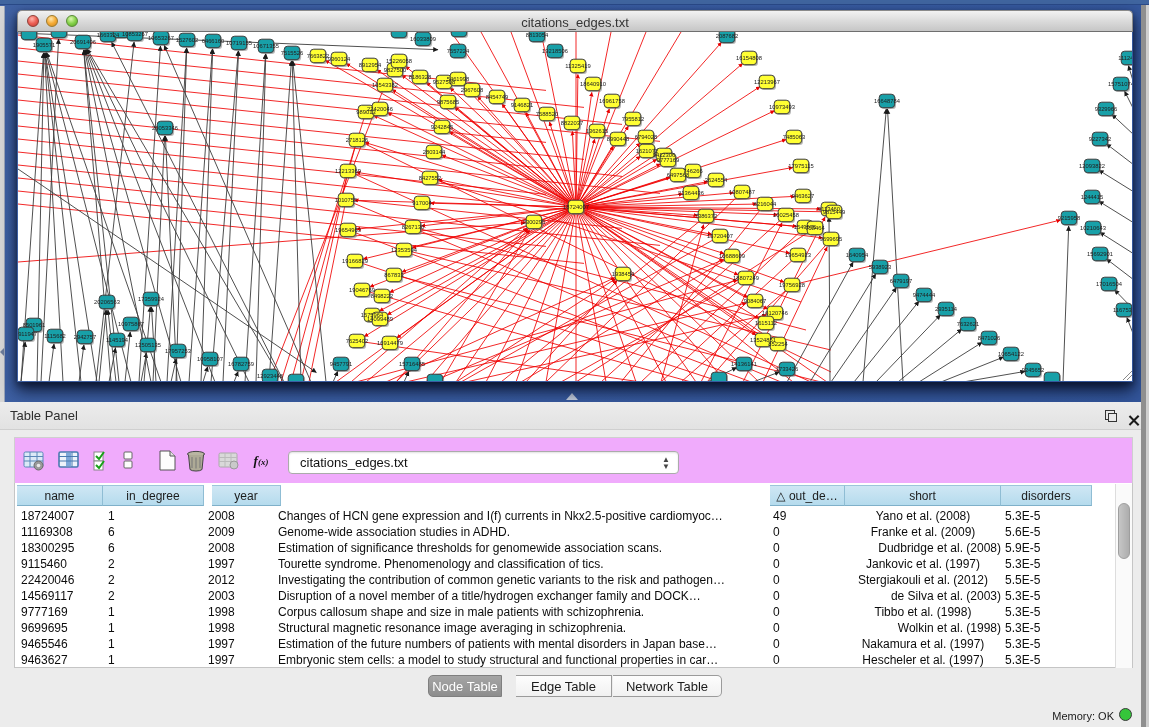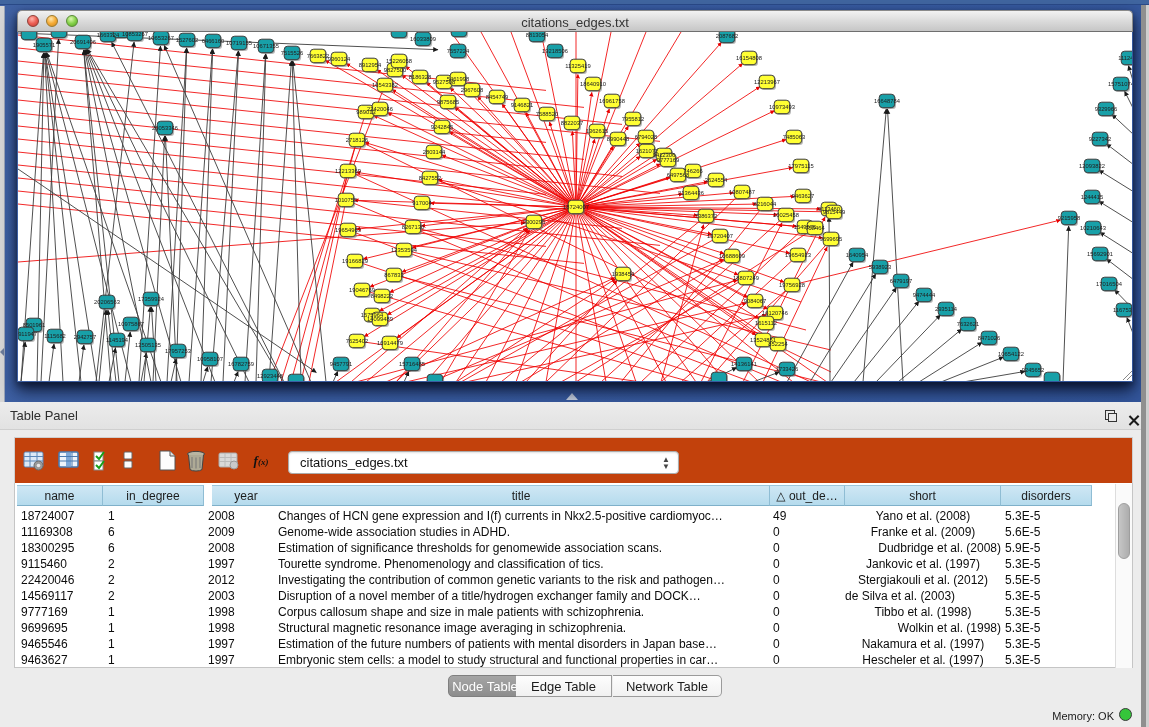--- a/index.html
+++ b/index.html
@@ -16,32 +16,32 @@
 #tlo{left:28px;background:radial-gradient(circle at 4px 3px,#ffe7ad,#f5ab36 50%,#cd861f);border:1px solid #9d7a2c}
 #tlg{left:48px;background:radial-gradient(circle at 4px 3px,#dcf7b0,#86d24a 50%,#56a226);border:1px solid #5a8a37}
 #canvas{position:absolute;left:1px;top:22px;width:1114px;height:349px;background:#fff;overflow:hidden}
 #grip{position:absolute;left:566px;top:393px;width:0;height:0;border-left:6px solid transparent;border-right:6px solid transparent;border-bottom:7px solid #c9d2e2}
 #panel{position:absolute;left:0;top:402px;width:1141px;height:325px;background:#ececec}
 #phead{position:absolute;left:0;top:0;width:100%;height:28px;background:linear-gradient(#ececec,#e2e2e2);border-bottom:1px solid #cfcfcf}
 #phead span{position:absolute;left:10px;top:6px;font-size:13px;color:#2e2e2e}
 #pfloat{position:absolute;left:1105px;top:8px;width:10px;height:10px;border:1px solid #333}
 #pfloat:after{content:"";position:absolute;left:2px;top:2px;width:7px;height:7px;border:1px solid #333;background:#e8e8e8}
 #pclose{position:absolute;left:1128px;top:13px;width:11px;height:11px} #pclose:before,#pclose:after{content:"";position:absolute;left:5px;top:-1px;width:2.4px;height:13px;background:#1a1a1a} #pclose:before{transform:rotate(45deg)} #pclose:after{transform:rotate(-45deg)}
-#toolbar{position:absolute;left:14px;top:437px;width:1119px;height:46px;background:#c2410c;border:1px solid #cfcfcf;border-bottom:none}
+#toolbar{position:absolute;left:14px;top:437px;width:1119px;height:46px;background:#f0abfc;border:1px solid #cfcfcf;border-bottom:none}
 #combo{position:absolute;left:273px;top:13px;width:391px;height:23px;background:#fff;border:1px solid #ababab;border-radius:4px;box-shadow:inset 0 1px 2px rgba(0,0,0,.12)}
 #combo span{position:absolute;left:11px;top:3px;font-size:13px;color:#111}
 #spin{position:absolute;right:8px;top:4px;font-size:8px;color:#444;line-height:7px;text-align:center}
 #tblwrap{position:absolute;left:14px;top:437px;width:1119px;height:231px;background:#fff;border:1px solid #c5c5c5}
 .th{position:absolute;top:485px;height:21px;background:linear-gradient(#cfe7f4,#b5dbed);border-right:1px solid #8fbdd4;border-top:1px solid #9cc6da;border-bottom:1px solid #7fb0c9;font-size:12px;color:#1c1c1c;text-align:center;line-height:21px}
 .trow{position:absolute;height:16px;font-size:12px;color:#0c0c0c;white-space:nowrap}
 .trow span{position:absolute;top:0;line-height:16px}
 #vscroll{position:absolute;left:1115px;top:484px;width:17px;height:184px;background:#fafafa;border-left:1px solid #ddd}
 #vthumb{position:absolute;left:2px;top:19px;width:12px;height:56px;border-radius:6px;background:linear-gradient(90deg,#c6c6c6,#adadad);border:1px solid #9e9e9e}
 .seg{position:absolute;top:675px;height:22px;font-size:13px;line-height:21px;text-align:center;border:1px solid #9b9b9b;color:#1c1c1c;background:linear-gradient(#fdfdfd,#f1f1f1)}
-#seg1{left:448px;width:74px;border-radius:5px 0 0 5px;background:linear-gradient(#a5a5a5,#8d8d8d);color:#fff;border-color:#7f7f7f}
+#seg1{left:428px;width:74px;border-radius:5px 0 0 5px;background:linear-gradient(#a5a5a5,#8d8d8d);color:#fff;border-color:#7f7f7f}
 #seg2{left:516px;width:96px;border-left:none}
 #seg3{left:613px;width:109px;border-radius:0 5px 5px 0;border-left:none}
 #mem{position:absolute;left:1024px;top:710px;width:90px;text-align:right;white-space:nowrap;font-size:11px;color:#1a1a1a}
 #memdot{position:absolute;left:1119px;top:708px;width:13px;height:13px;border-radius:50%;background:#35c53a;border:1.5px solid #3a3a3a}
 #rstrip1{position:absolute;left:1141px;top:5px;width:5px;height:722px;background:#8f8f8f}
 #rstrip2{position:absolute;left:1146px;top:5px;width:3px;height:722px;background:#cfcfcf}
 </style></head>
 <body>
 <div id="app">
 <div id="desk"></div>
@@ -757,21 +757,20 @@
 </g>
       </svg>
   <div id="combo">
         <span>citations_edges.txt</span>
         <div id="spin">▲<br>▼</div>
       </div>
 </div>
 <div class="th" style="left:17px;width:86px">name</div>
 <div class="th" style="left:103px;width:101px">in_degree</div>
 <div class="th" style="left:212px;width:69px">year</div>
-<div class="th" style="left:273px;width:497px">title</div>
 <div class="th" style="left:770px;width:75px">△ out_de…</div>
 <div class="th" style="left:845px;width:156px">short</div>
 <div class="th" style="left:1001px;width:91px">disorders</div>
 <div class="trow" style="top:508px">
 <span style="left:21px">18724007</span>
       <span style="left:108px">1</span>
       <span style="left:208px">2008</span>
 <span style="left:278px">Changes of HCN gene expression and I(f) currents in Nkx2.5-positive cardiomyoc…</span>
       <span style="left:773px">49</span>
 <span style="left:845px;width:156px;text-align:center">Yano et al. (2008)</span>
@@ -812,21 +811,21 @@
       <span style="left:773px">0</span>
 <span style="left:845px;width:156px;text-align:center">Stergiakouli et al. (2012)</span>
       <span style="left:1005px">5.5E-5</span>
     </div>
 <div class="trow" style="top:588px">
 <span style="left:21px">14569117</span>
       <span style="left:108px">2</span>
       <span style="left:208px">2003</span>
 <span style="left:278px">Disruption of a novel member of a title/hydrogen exchanger family and DOCK…</span>
       <span style="left:773px">0</span>
-<span style="left:845px;width:156px;text-align:left">de Silva et al. (2003)</span>
+<span style="left:845px;width:156px;text-align:right">de Silva et al. (2003)</span>
       <span style="left:1005px">5.3E-5</span>
     </div>
 <div class="trow" style="top:604px">
 <span style="left:21px">9777169</span>
       <span style="left:108px">1</span>
       <span style="left:208px">1998</span>
 <span style="left:278px">Corpus callosum shape and size in male patients with schizophrenia.</span>
       <span style="left:773px">0</span>
 <span style="left:845px;width:156px;text-align:center">Tibbo et al. (1998)</span>
       <span style="left:1005px">5.3E-5</span>

